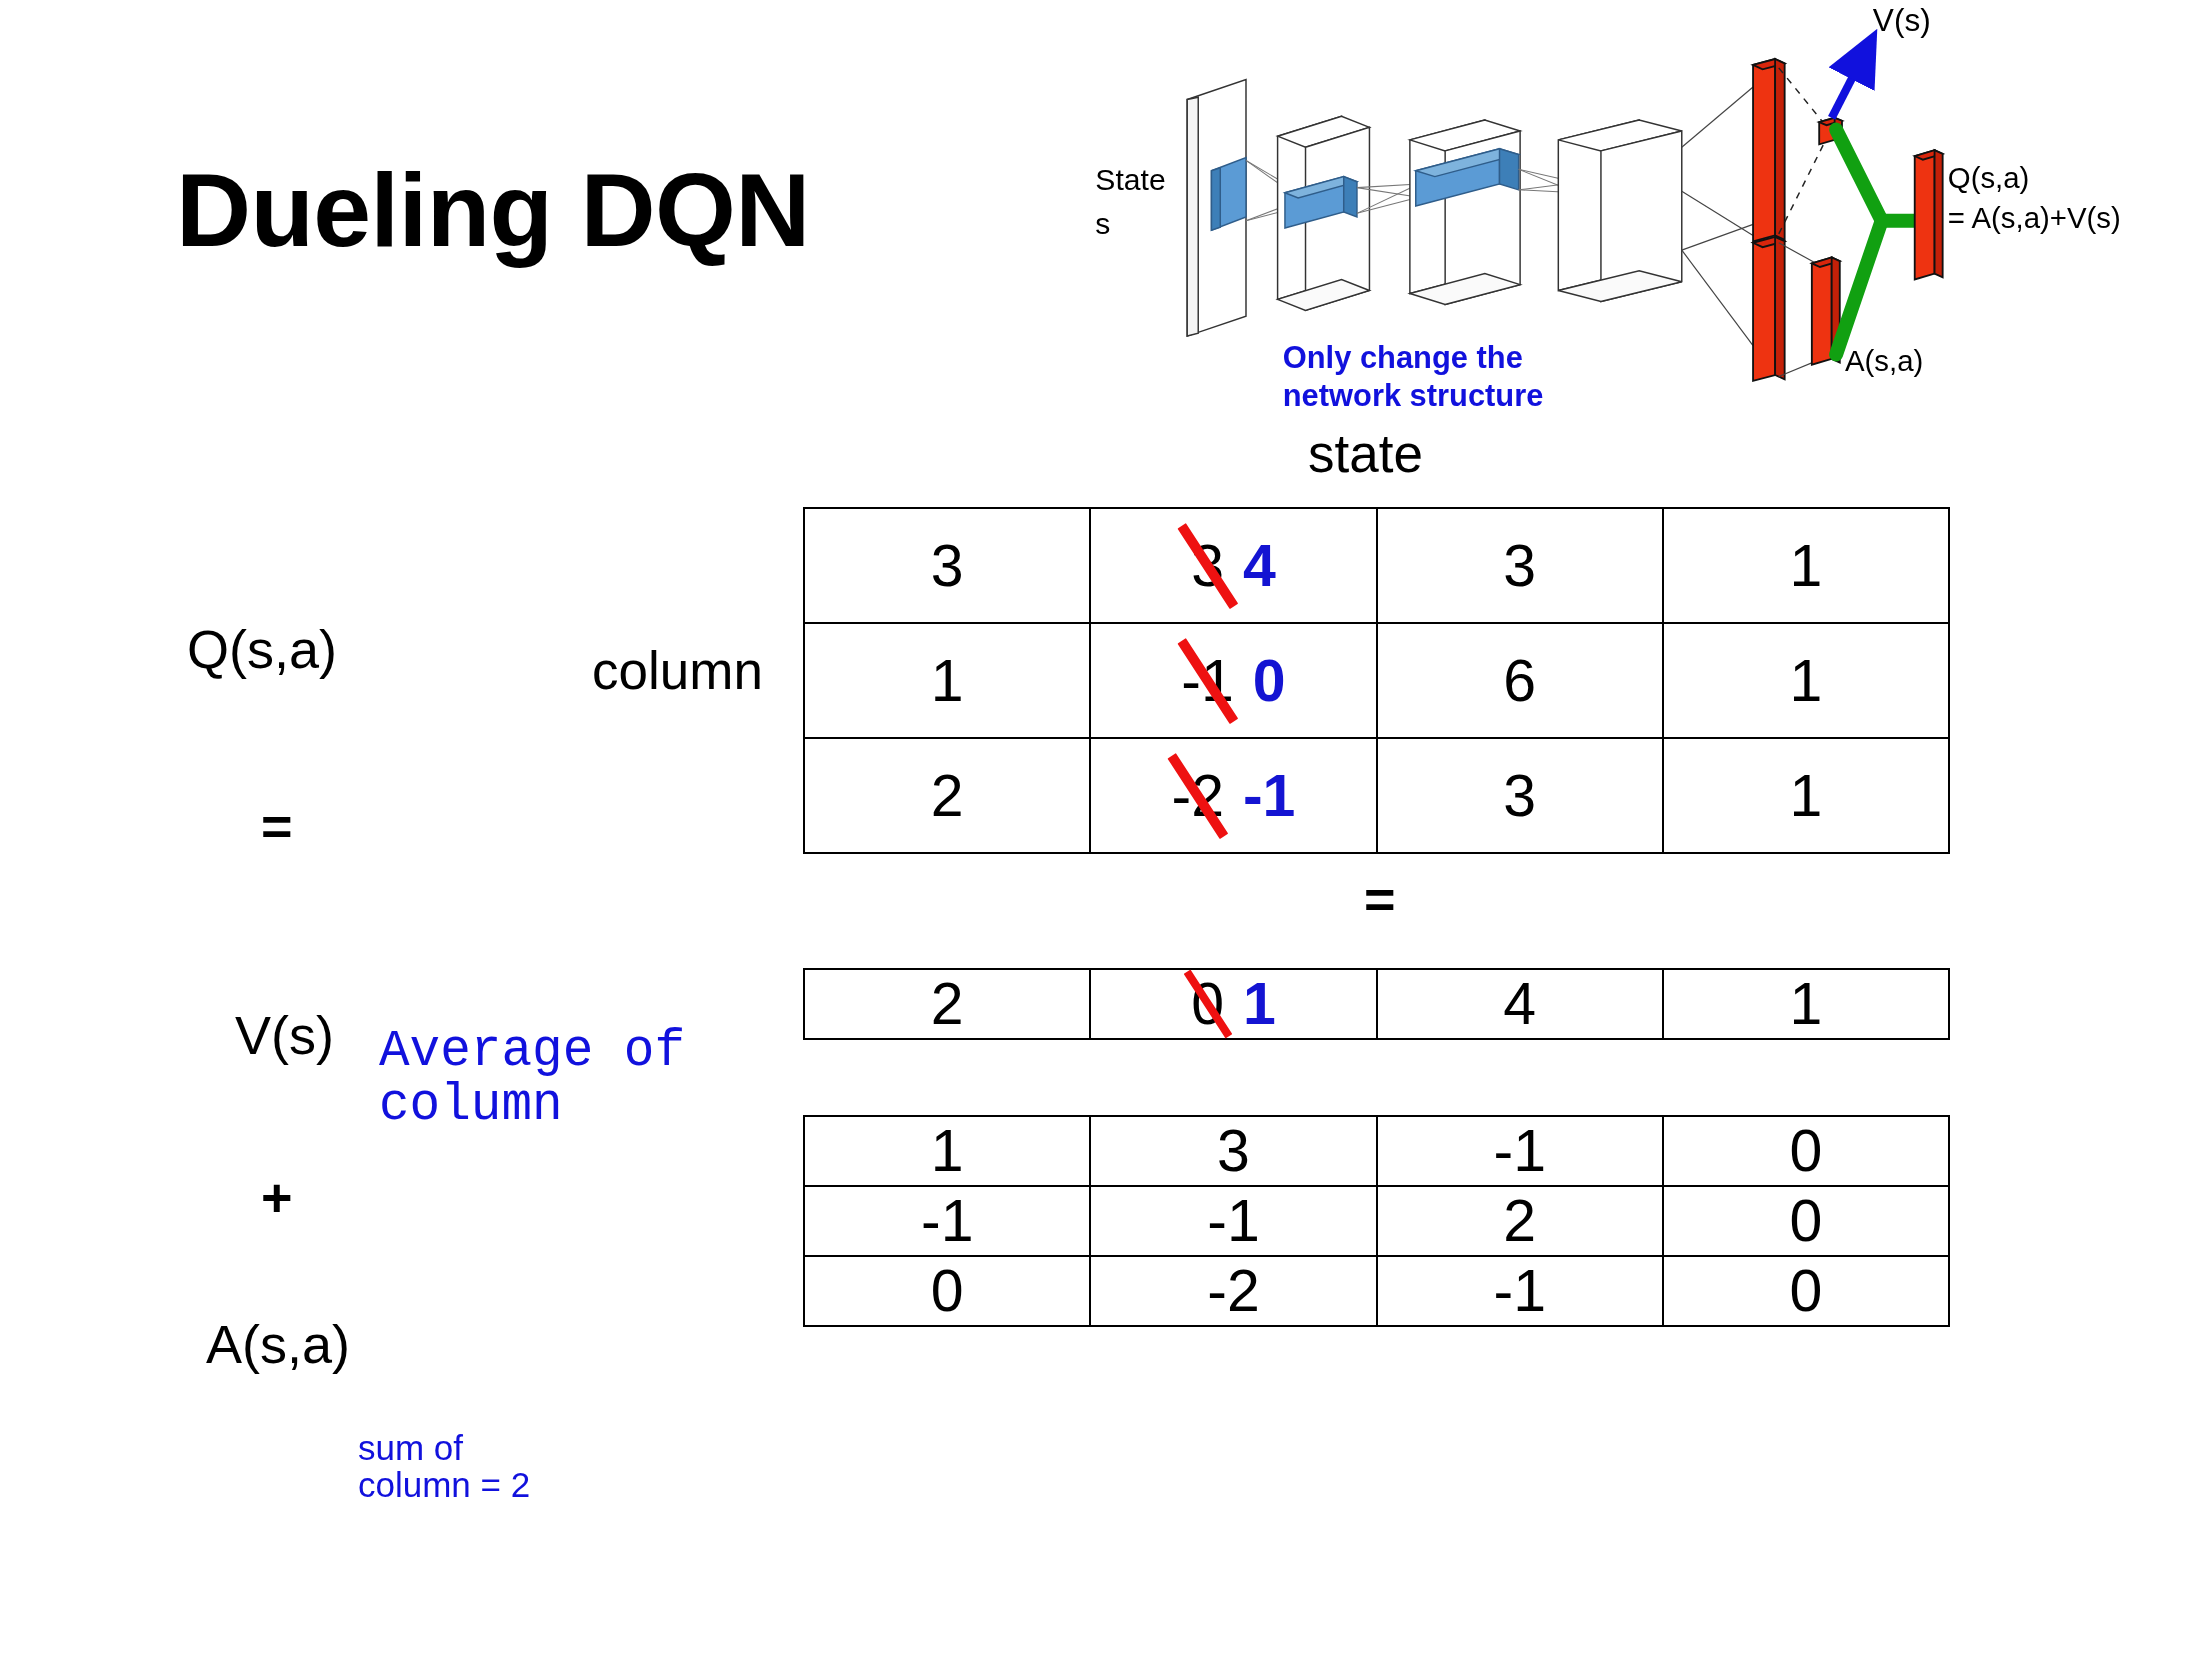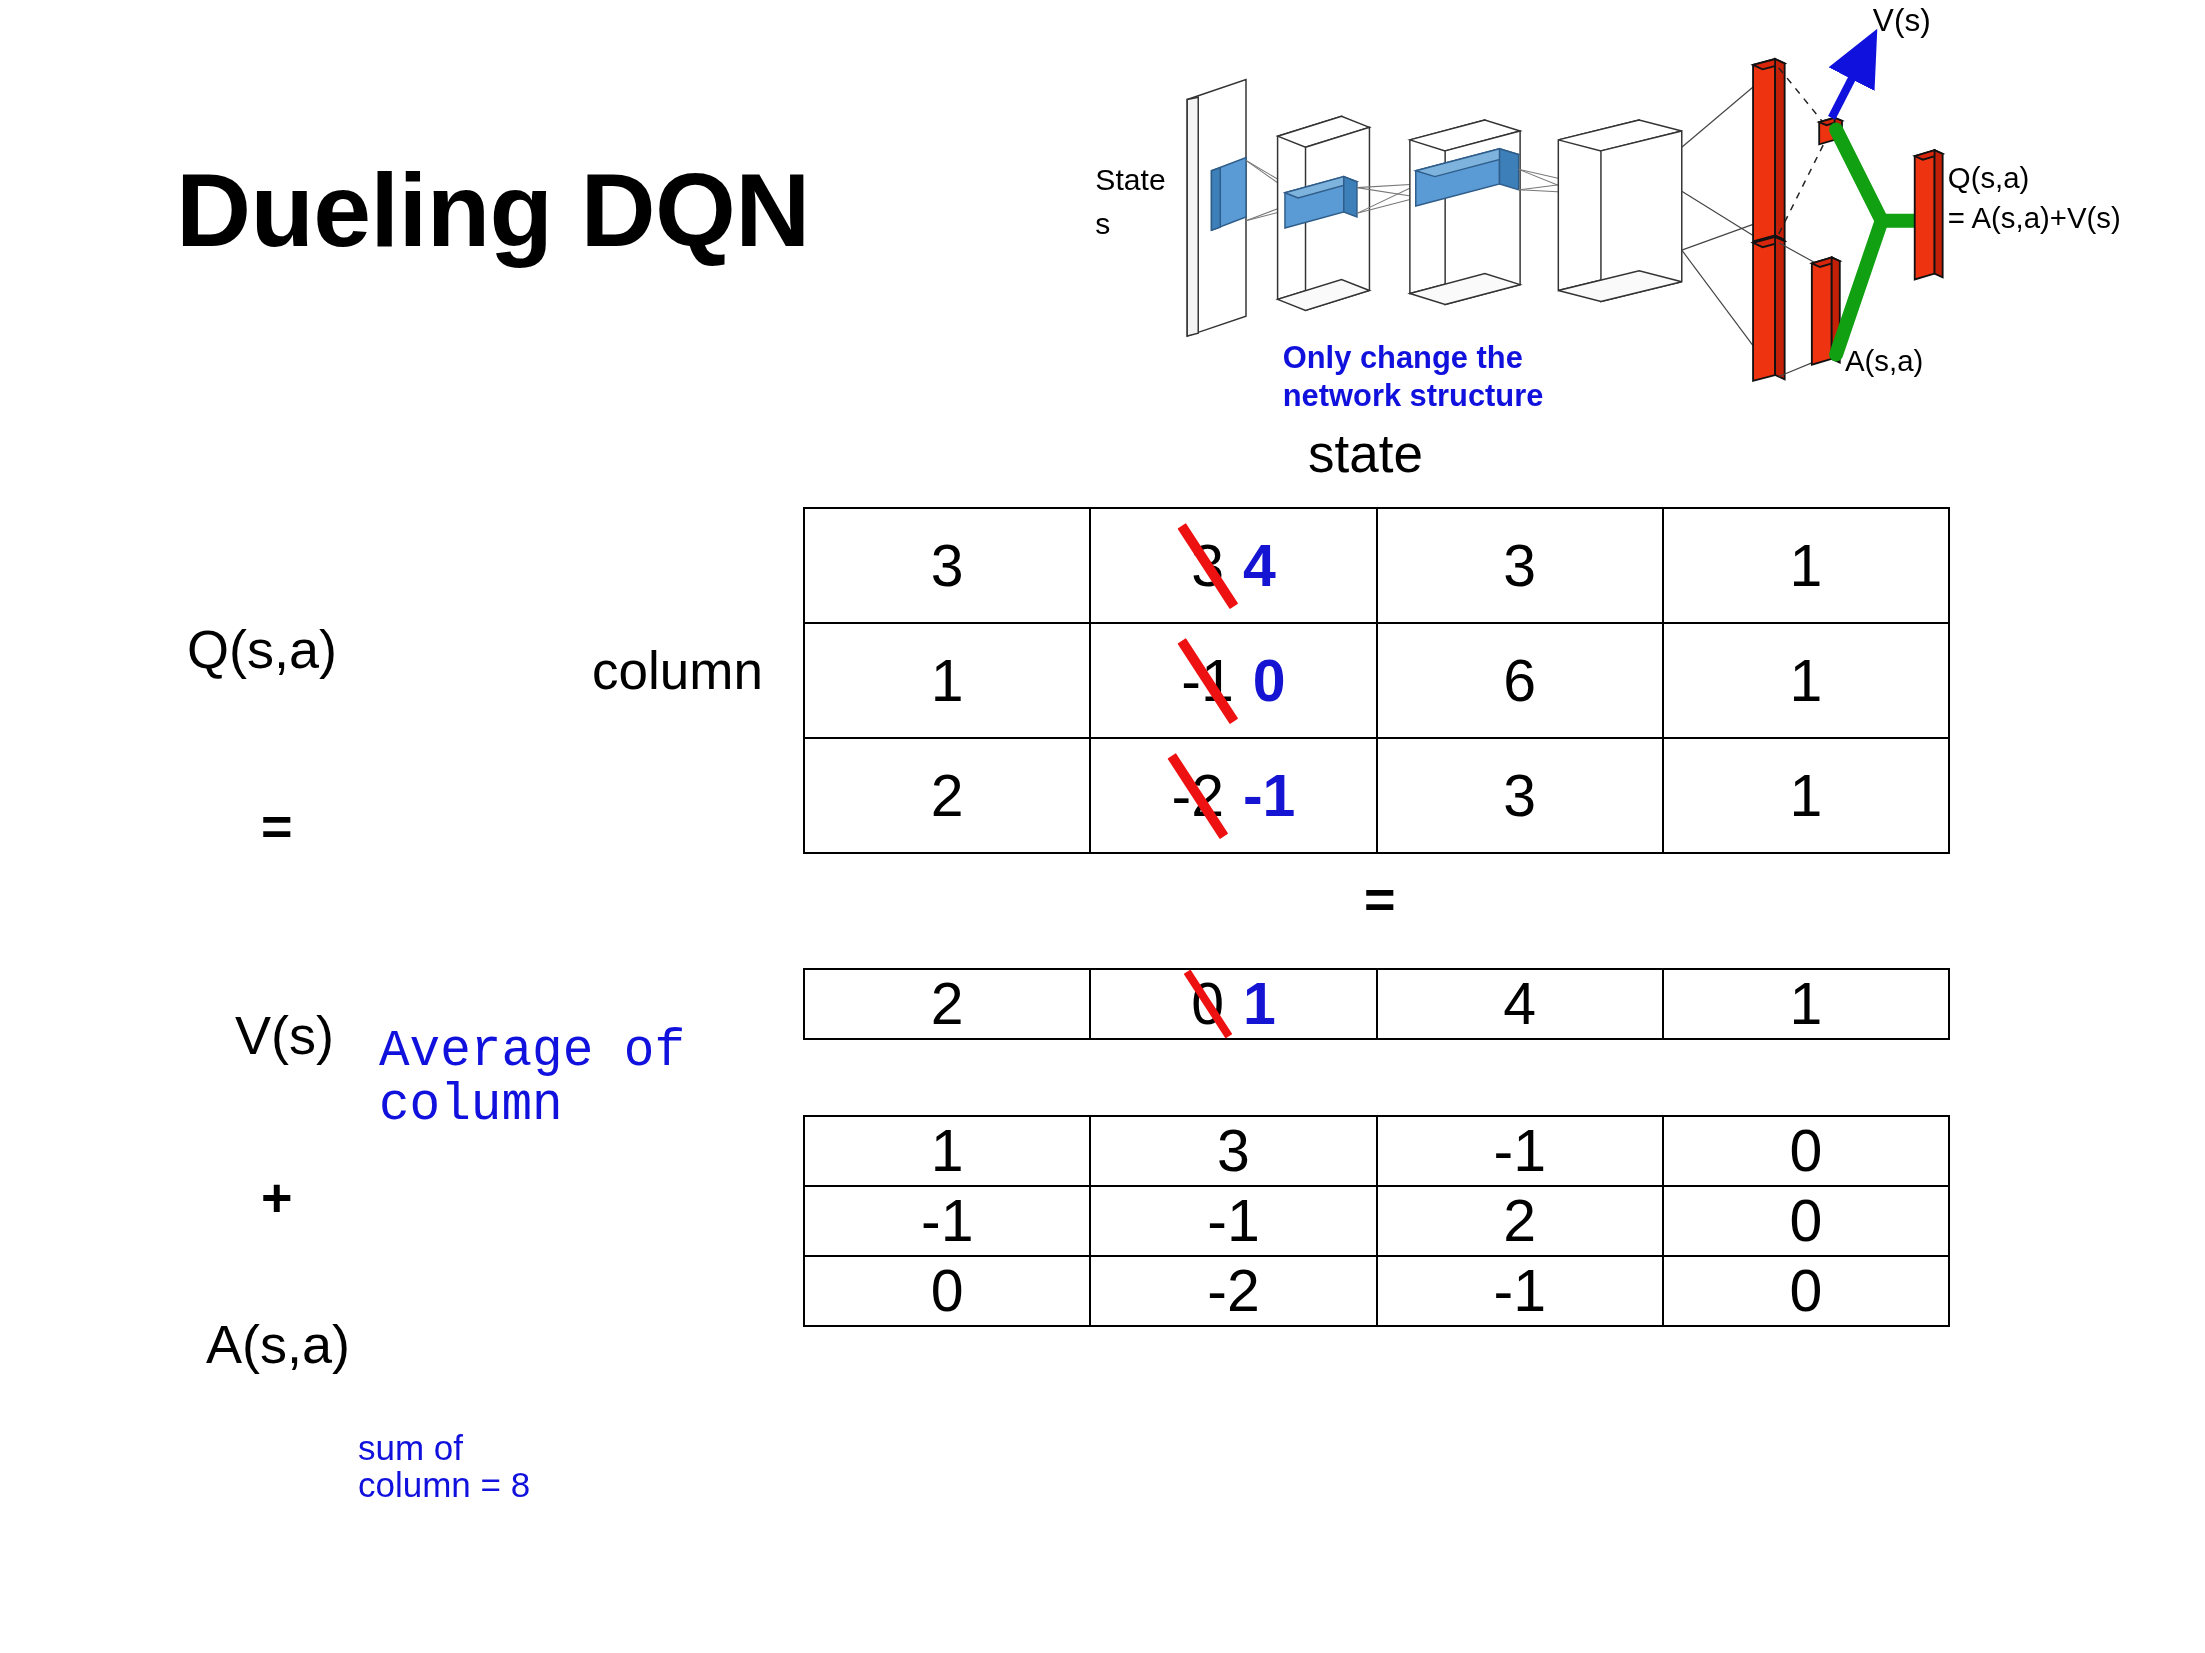--- a/index.html
+++ b/index.html
@@ -217,21 +217,21 @@
   <span>Average of</span><br>
   <span>column</span>
 </div>
 
 <div class="lbl lbl-black" id="plus-left">+</div>
 <div class="lbl lbl-black" id="plus-mid">+</div>
 
 <div class="lbl lbl-black" id="label-a">A(s,a)</div>
 <div class="lbl lbl-blue" id="label-sum">
   <span>sum of</span><br>
-  <span>column = 8</span>
+  <span>column = 2</span>
 </div>
 
 <div class="grid" id="table-q">
     <div class="cell">3</div>
     <div class="cell edit-cell">
       <span class="old-val">3<span class="slash"></span></span>
       <span class="new-val">4</span>
     </div>
     <div class="cell">3</div>
     <div class="cell">1</div>

